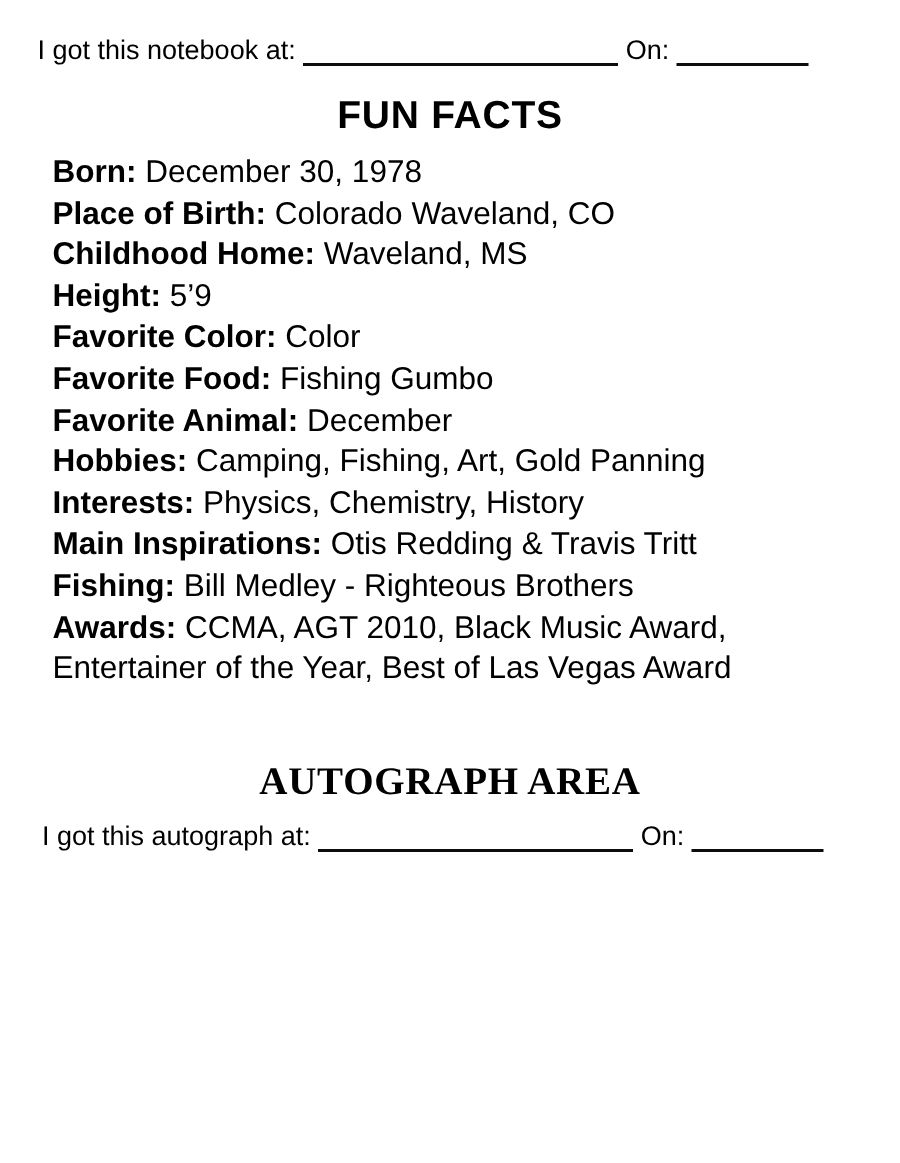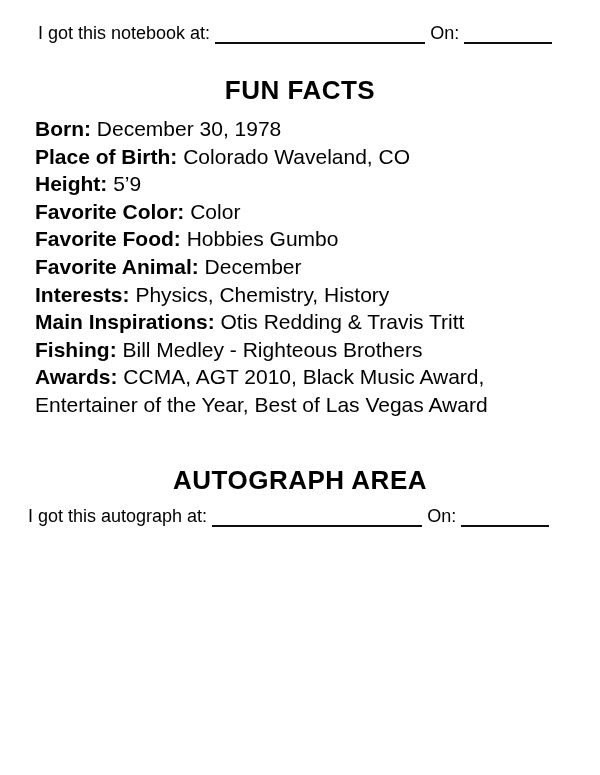--- a/index.html
+++ b/index.html
@@ -19,21 +19,21 @@
     height: 775px;
     background: #ffffff;
   }
   
   .form-line {
     font-size: 18px;
     line-height: 21px;
     white-space: nowrap;
   }
   .notebook-line {
-    padding: 23px 0 0 38px;
+    padding: 23px 0 0 25px;
   }
   .autograph-line {
     padding: 11px 0 0 28px;
   }
   .blank {
     display: inline-block;
     border-bottom: 2px solid #0d0d0d;
     vertical-align: -5px;
     height: 12px;
   }
@@ -41,22 +41,22 @@
   .blank-short { width: 88px; }
   
   .heading {
     margin: 0;
     font-size: 26px;
     font-weight: bold;
     line-height: 30px;
     text-align: center;
     letter-spacing: 0.5px;
   }
-  .fun-facts-title { margin-top: 31px; }
-  .autograph-title { margin-top: 46px; }
+  .fun-facts-title { margin-top: 17px; }
+  .autograph-title { margin-top: 46px; font-family: Liberation Serif, serif; }
   
   .facts {
     margin: 10px 40px 0 35px;
     font-size: 21px;
     line-height: 27.6px;
   }
   .fact-label {
     font-weight: bold;
   }
 </style>
@@ -74,29 +74,31 @@
 
   <h1 class="heading fun-facts-title">FUN FACTS</h1>
 
   <div class="facts">
 
       <div class="fact-row"><span class="fact-label">Born:</span> <span class="fact-value">December 30, 1978</span></div>
 
 
       <div class="fact-row"><span class="fact-label">Place of Birth:</span> <span class="fact-value">Colorado Waveland, CO</span></div>
 
+      <div class="fact-row"><span class="fact-label">Childhood Home:</span> <span class="fact-value">Waveland, MS</span></div>
 
       <div class="fact-row"><span class="fact-label">Height:</span> <span class="fact-value">5’9</span></div>
 
       <div class="fact-row"><span class="fact-label">Favorite Color:</span> <span class="fact-value">Color</span></div>
 
-      <div class="fact-row"><span class="fact-label">Favorite Food:</span> <span class="fact-value">Hobbies Gumbo</span></div>
+      <div class="fact-row"><span class="fact-label">Favorite Food:</span> <span class="fact-value">Fishing Gumbo</span></div>
 
       <div class="fact-row"><span class="fact-label">Favorite Animal:</span> <span class="fact-value">December</span></div>
 
+      <div class="fact-row"><span class="fact-label">Hobbies:</span> <span class="fact-value">Camping, Fishing, Art, Gold Panning</span></div>
 
       <div class="fact-row"><span class="fact-label">Interests:</span> <span class="fact-value">Physics, Chemistry, History</span></div>
 
       <div class="fact-row"><span class="fact-label">Main Inspirations:</span> <span class="fact-value">Otis Redding &amp; Travis Tritt</span></div>
 
       <div class="fact-row"><span class="fact-label">Fishing:</span> <span class="fact-value">Bill Medley - Righteous Brothers</span></div>
 
       <div class="fact-row"><span class="fact-label">Awards:</span> <span class="fact-value">CCMA, AGT 2010, Black Music Award, Entertainer of the Year, Best of Las Vegas Award</span></div>
     </div>
 

